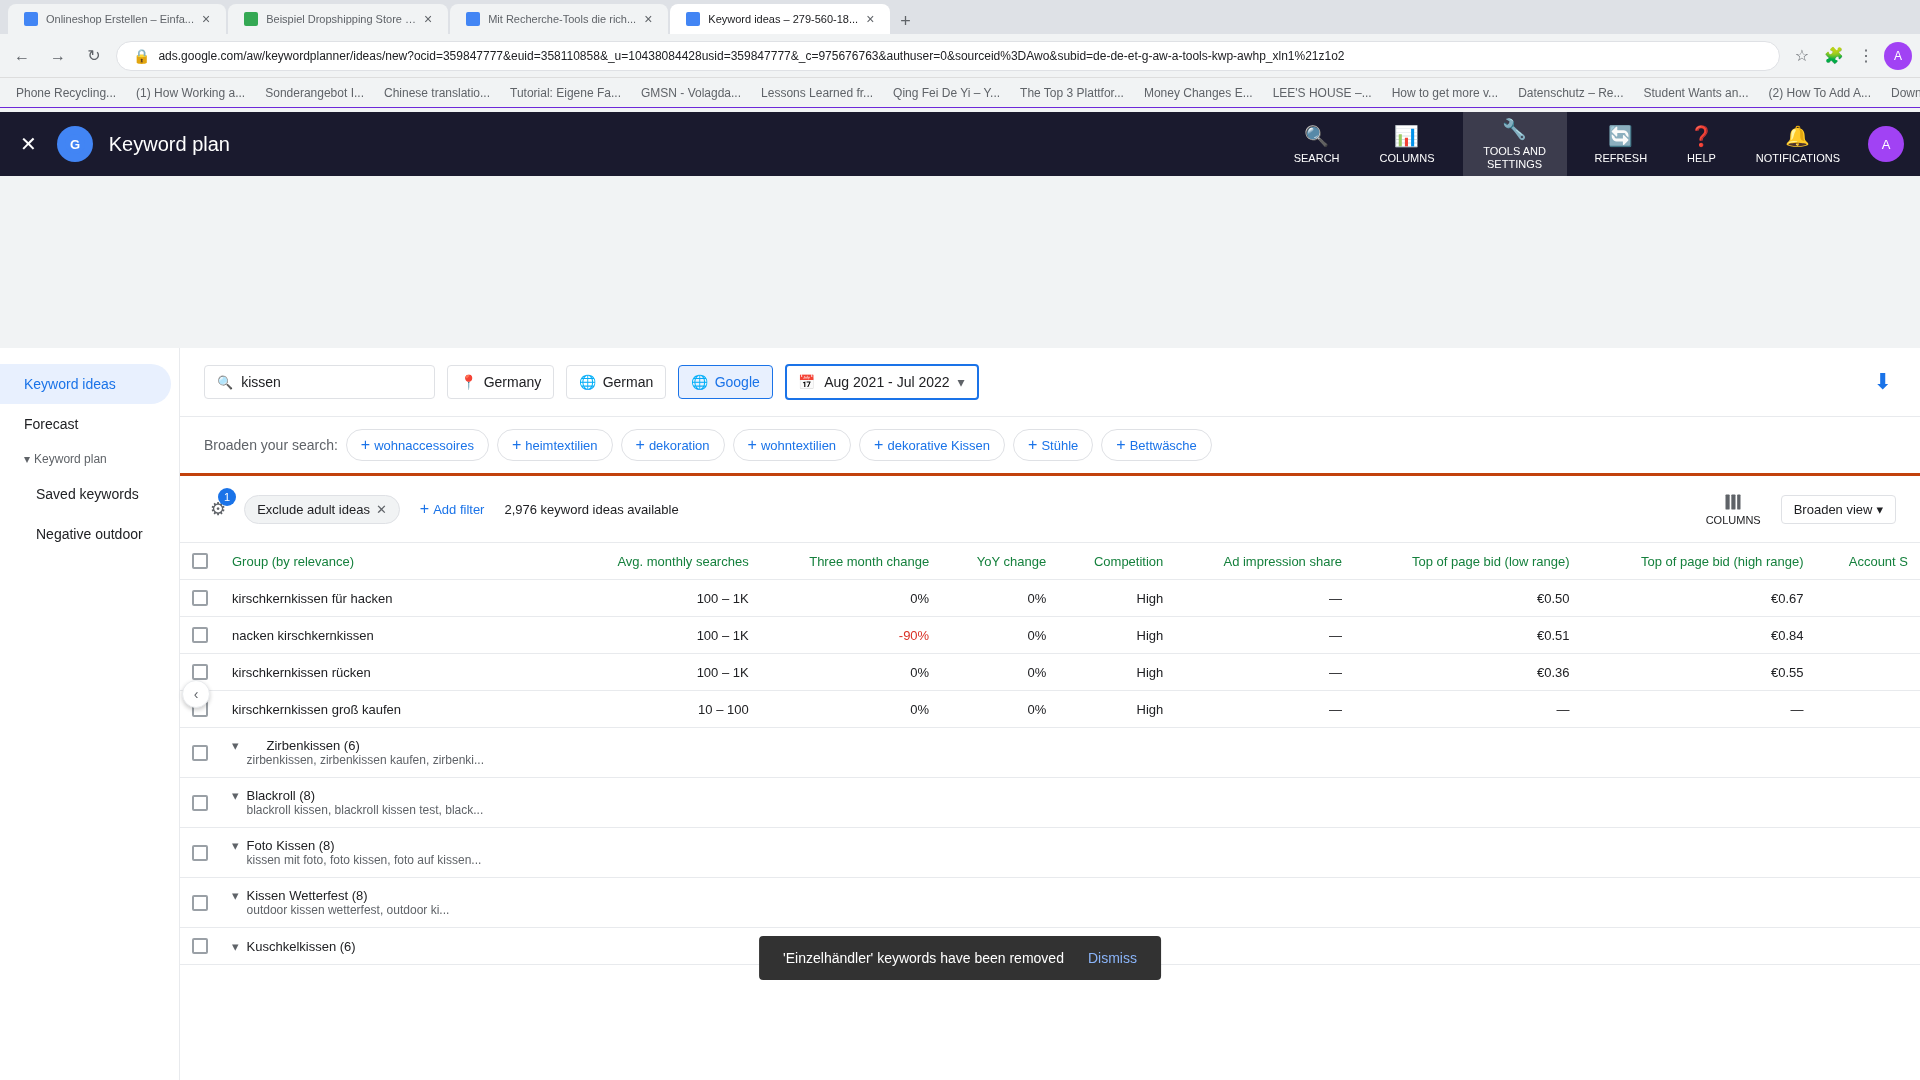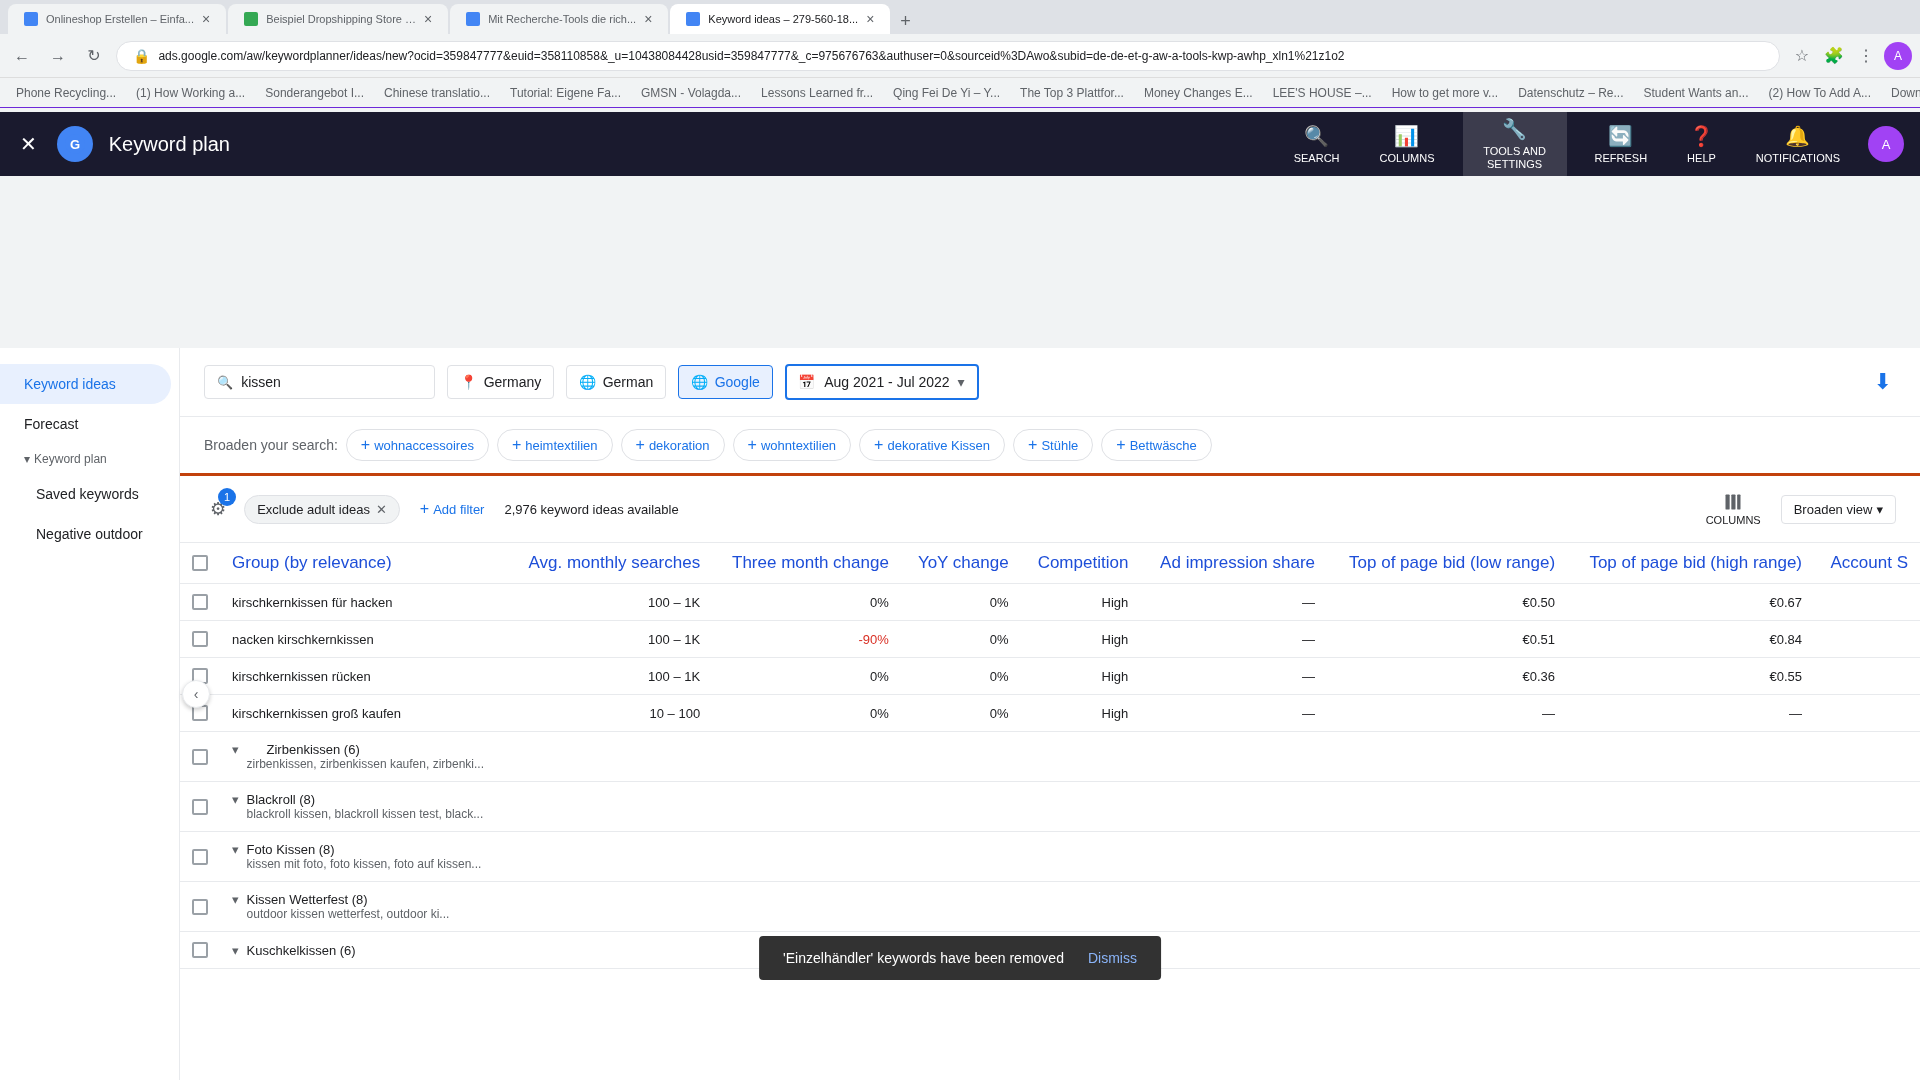--- a/index.html
+++ b/index.html
@@ -66,21 +66,21 @@
     .filter-badge-btn { display: flex; align-items: center; gap: 4px; padding: 6px; border-radius: 4px; background: none; border: none; cursor: pointer; position: relative; }
     .filter-badge { position: absolute; top: -4px; right: -4px; background: #1a73e8; color: #fff; border-radius: 50%; width: 18px; height: 18px; font-size: 11px; display: flex; align-items: center; justify-content: center; }
     .exclude-chip { display: flex; align-items: center; gap: 6px; border: 1px solid #dfe1e5; border-radius: 20px; padding: 6px 12px; font-size: 13px; background: #f1f3f4; }
     .exclude-chip .close { cursor: pointer; color: #5f6368; }
     .add-filter-btn { display: flex; align-items: center; gap: 4px; color: #1a73e8; background: none; border: none; cursor: pointer; font-size: 13px; padding: 6px 8px; }
     .columns-btn { margin-left: auto; display: flex; flex-direction: column; align-items: center; gap: 2px; cursor: pointer; background: none; border: none; color: #202124; font-size: 11px; padding: 4px 8px; }
     .view-select { display: flex; align-items: center; gap: 4px; border: 1px solid #dfe1e5; border-radius: 4px; padding: 6px 12px; cursor: pointer; font-size: 13px; }
 
     
     .keyword-table { width: 100%; border-collapse: collapse; }
-    .keyword-table th { padding: 10px 12px; text-align: left; font-size: 17px; font-weight: 500; color: #1d4ed8; border-bottom: 1px solid #e8eaed; white-space: nowrap; position: sticky; top: 0; background: #fff; z-index: 1; }
+    .keyword-table th { padding: 10px 12px; text-align: left; font-size: 13px; font-weight: 500; color: #15803d; border-bottom: 1px solid #e8eaed; white-space: nowrap; position: sticky; top: 0; background: #fff; z-index: 1; }
     .keyword-table th.right { text-align: right; }
     .keyword-table td { padding: 10px 12px; font-size: 13px; color: #202124; border-bottom: 1px solid #e8eaed; }
     .keyword-table td.right { text-align: right; }
     .keyword-table .group-sub { font-size: 12px; color: #5f6368; }
     .keyword-table .chevron { color: #5f6368; cursor: pointer; }
     .checkbox { width: 16px; height: 16px; border: 2px solid #9aa0a6; border-radius: 2px; cursor: pointer; }
 
     
     .snackbar { position: fixed; bottom: 100px; left: 50%; transform: translateX(-50%); background: #323232; color: #fff; padding: 14px 24px; border-radius: 4px; display: flex; align-items: center; gap: 24px; font-size: 14px; z-index: 1000; }
     .snackbar-dismiss { color: #8ab4f8; background: none; border: none; cursor: pointer; font-size: 14px; font-weight: 500; }

